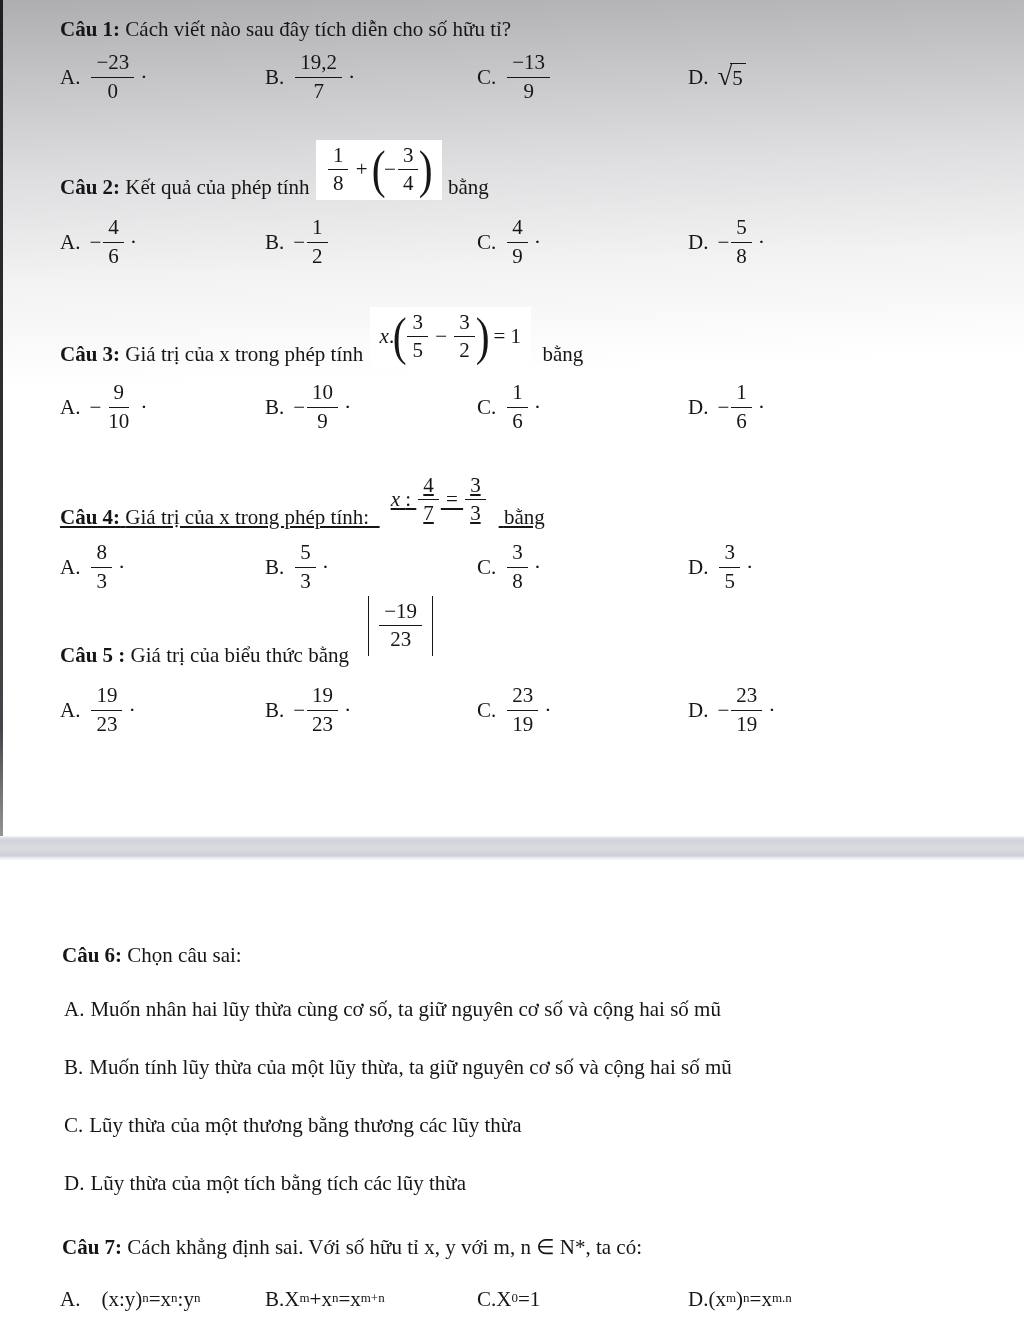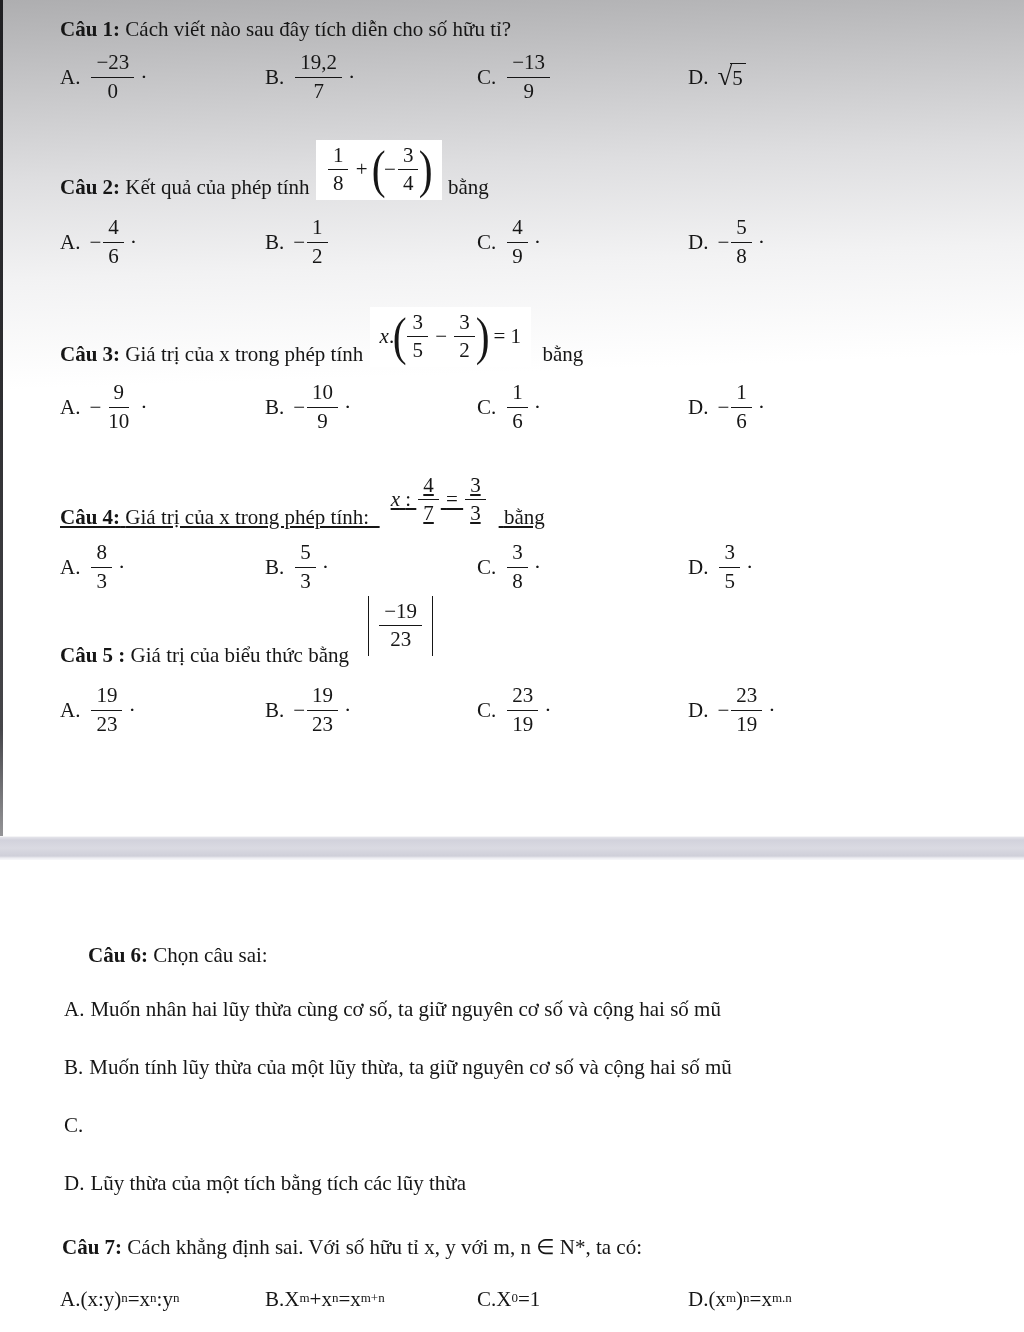--- a/index.html
+++ b/index.html
@@ -74,21 +74,21 @@
 
   sup{font-size:13px;line-height:0;position:relative;top:-1px;}
   .mdot{margin-left:4px;font-size:22px;}
 
   
   #q1-title{top:12px;height:30px;}   #q1-opts{top:45px;height:64px;}
   #q2-title{top:138px;height:62px;}  #q2-opts{top:210px;height:64px;}
   #q3-title{top:303px;height:64px;}  #q3-opts{top:375px;height:64px;}
   #q4-title{top:466px;height:64px;text-decoration:underline;}  #q4-opts{top:535px;height:64px;}
   #q5-title{top:600px;height:68px;}  #q5-opts{top:678px;height:64px;}
-  #q6-title{top:938px;height:30px;padding-left:88px;}
+  #q6-title{top:938px;height:30px;padding-left:62px;}
   #q6-opts{top:996px;}
   #q7-title{top:1230px;height:30px;padding-left:62px;}
   #q7-opts{top:1278px;height:42px;}
 </style>
 </head>
 <body>
 
 <div class="page">
   <div class="top-bg"></div>
   <div class="edge"></div>
@@ -408,37 +408,40 @@
         </span>
       </div>
       <div class="option">
         <span class="opt-label">B.</span>
         <span class="opt-math" style="display: inline-flex; align-items: center;">
           <span class="txt">Muốn tính lũy thừa của một lũy thừa, ta giữ nguyên cơ số và cộng hai số mũ</span>
         </span>
       </div>
       <div class="option">
         <span class="opt-label">C.</span>
+        <span class="opt-math" style="display: inline-flex; align-items: center;">
+          <span class="txt">Lũy thừa của một thương bằng thương các lũy thừa</span>
+        </span>
       </div>
       <div class="option">
         <span class="opt-label">D.</span>
         <span class="opt-math" style="display: inline-flex; align-items: center;">
           <span class="txt">Lũy thừa của một tích bằng tích các lũy thừa</span>
         </span>
       </div>
     </div>
 
   <div class="q-title" id="q7-title">
       <b>Câu 7:</b>
       <span class="txt"> Cách khẳng định sai. Với số hữu tỉ x, y với m, n ∈ N*, ta có:</span>
     </div>
   <div class="q-options grid tight" id="q7-opts">
       <div class="option">
         <span class="opt-label">A.</span>
-        <span class="opt-math" style="display: inline-flex; align-items: center;">
+        <span class="opt-math" style="display: inline-flex; align-items: center; margin-left: 21px;">
           <span class="txt">(x:y)</span>
           <sup>n</sup>
           <span class="txt">=x</span>
           <sup>n</sup>
           <span class="txt">:y</span>
           <sup>n</sup>
         </span>
       </div>
       <div class="option">
         <span class="opt-label">B.</span>

